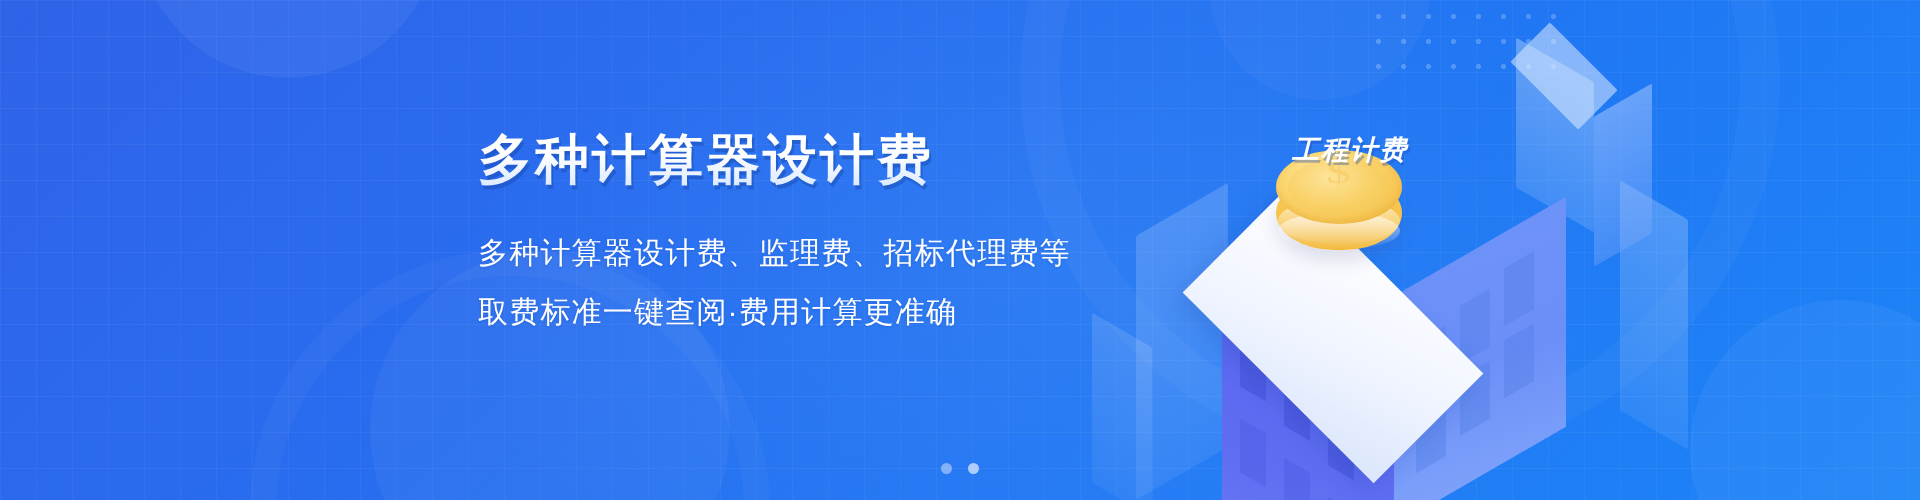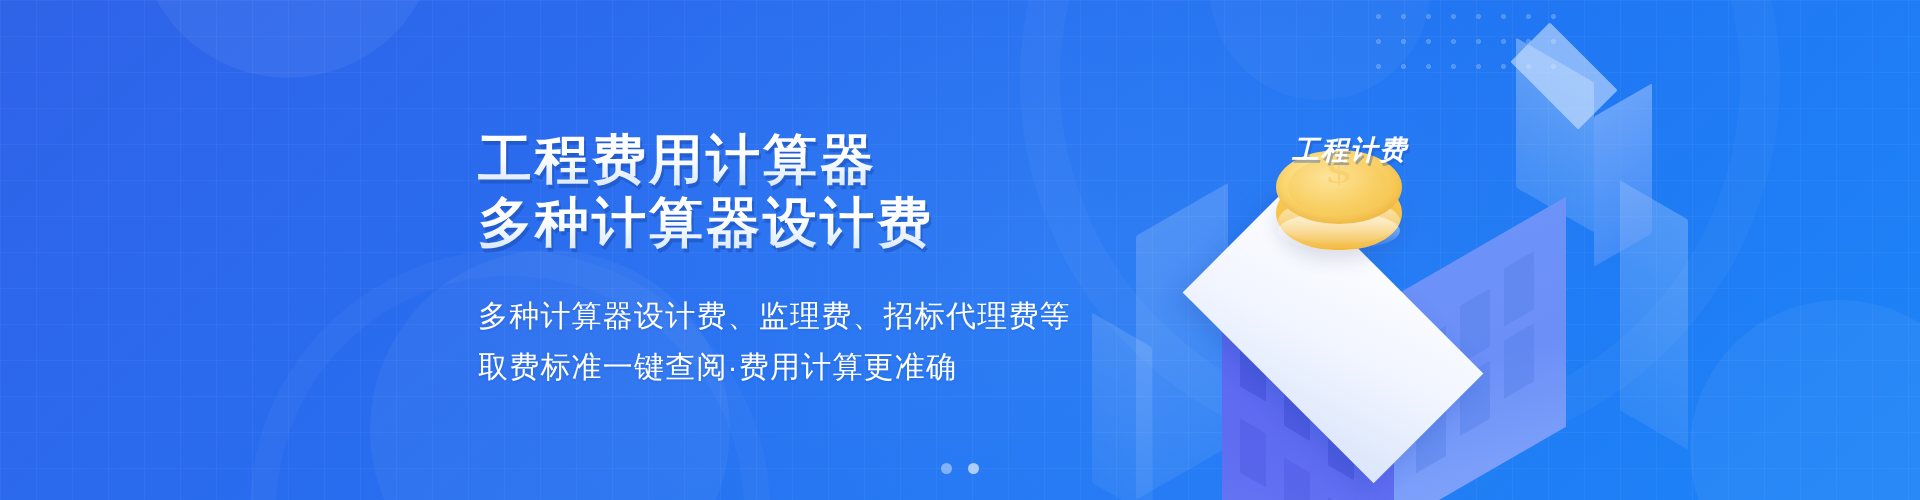--- a/index.html
+++ b/index.html
@@ -301,24 +301,23 @@
   <div class="grid-overlay"></div>
   <div class="circ circ-tl"></div>
   <div class="circ circ-mid"></div>
   <div class="circ circ-right"></div>
   <div class="circ circ-rtop"></div>
   <div class="arc-sweep"></div>
   <div class="arc-sweep2"></div>
   <div class="dot-grid"></div>
 
   <div class="copy">
-    <h1 class="headline">工程费用计算器</h1>
     <h1 class="headline">多种计算器设计费</h1>
     <p class="subcopy">多种计算器设计费、监理费、招标代理费等</p>
-    <p class="subcopy" style="margin-top:2px;">取费标准一键查阅·费用计算更准确</p>
+    <p class="subcopy" style="margin-top:10px;">取费标准一键查阅·费用计算更准确</p>
   </div>
 
   <div class="art">
 
     <div class="bar bar-d"></div>
     <div class="bar bar-a"></div>
     <div class="bar bar-c"></div>
     <div class="bar bar-b"></div>
     <div class="bar bar-b-face"></div>
     <div class="bar bar-b-top"></div>

